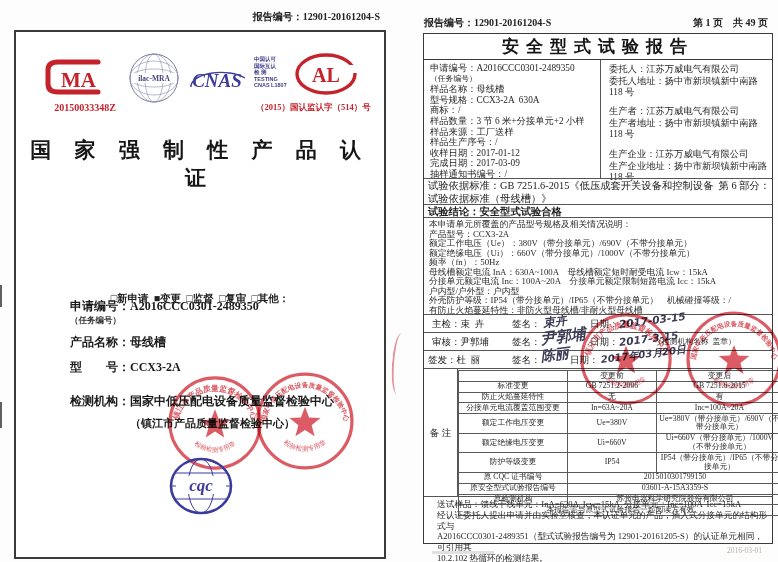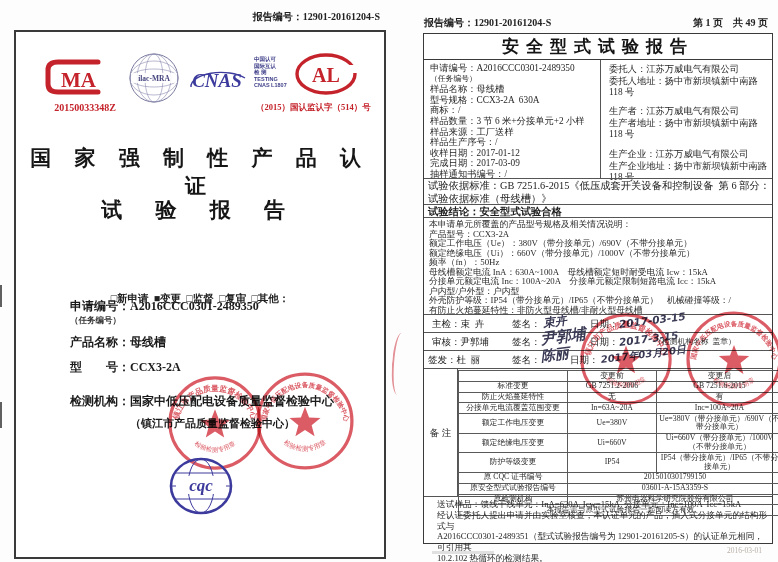--- a/index.html
+++ b/index.html
@@ -95,22 +95,21 @@
       <div class="t">CNAS L1807</div>
     </div>
 
     <svg class="abs" style="left:278px;top:20px;" width="64" height="44" viewBox="0 0 64 44">
       <ellipse cx="32" cy="22" rx="29" ry="19" fill="none" stroke="#c5232b" stroke-width="3.4"></ellipse>
       <rect x="55" y="13" width="9" height="8" fill="#ffffff"></rect>
       <text x="32" y="30" text-anchor="middle" font-size="20" font-weight="bold" fill="#c5232b">AL</text>
     </svg>
     <div class="abs t rednum" style="left:240px;top:70px;font-size:8.5px;">（2015）国认监认字（514）号</div>
 
-    <div class="abs t lp-title" style="top:112px;letter-spacing:9px;">国 家 强 制 性 产 品 认 证</div>
-    <div class="abs t lp-title" style="top:164px;letter-spacing:14px;">试 验 报 告</div>
+    <div class="abs t lp-title" style="top:104px;letter-spacing:9px;">国 家 强 制 性 产 品 认 证</div>
 
     <div class="abs t lp-check" style="top:238px;margin-top:22px;">□新申请  ■变更  □监督  □复审  □其他：</div>
 
     <div class="abs t lp-field" style="left:54px;top:266px;">申请编号：A2016CCC0301-2489350</div>
     <div class="abs t lp-sub" style="left:54px;top:283px;">（任务编号）</div>
     <div class="abs t lp-field" style="left:54px;top:302px;">产品名称：母线槽</div>
     <div class="abs t lp-field" style="left:54px;top:327px;">型　　号：CCX3-2A</div>
     <div class="abs t lp-field" style="left:54px;top:361px;">检测机构：国家中低压配电设备质量监督检验中心</div>
     <div class="abs t lp-field" style="left:114px;top:384px;font-size:11px;">（镇江市产品质量监督检验中心）</div>
 

